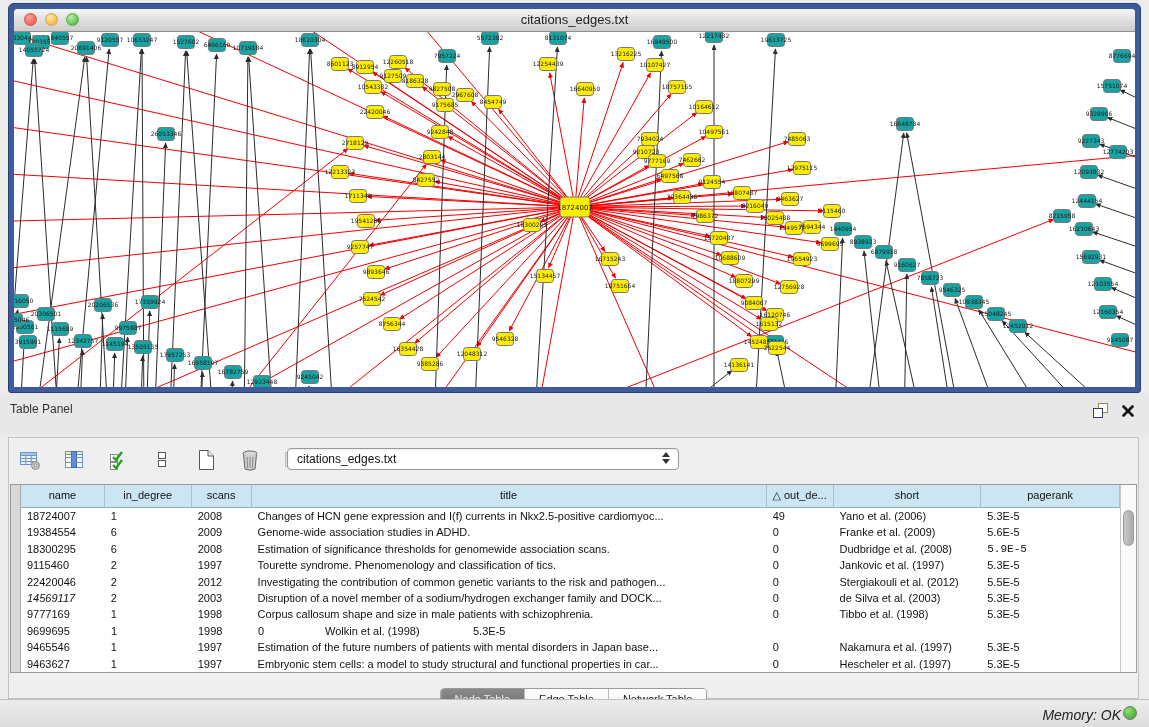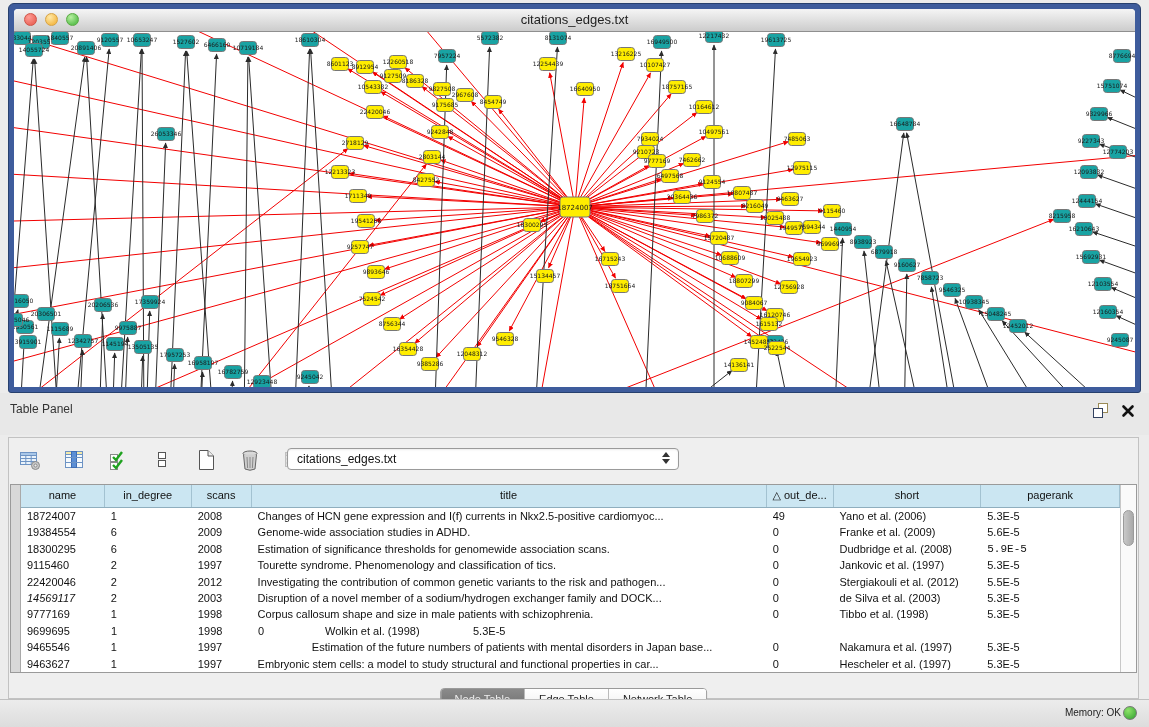--- a/index.html
+++ b/index.html
@@ -58,21 +58,21 @@
 
   .tabbar{position:absolute;left:50%;transform:translateX(-50%);top:238px;height:20px;
     display:flex;border:1px solid #9a9a9a;border-radius:4px;overflow:hidden;background:#fff;margin-top:12px;}
   .tab{font-size:11px;line-height:20px;text-align:center;padding:0 14px;color:#222;
     background:linear-gradient(#FFFFFF,#EFEFEF);border-right:1px solid #B5B5B5;}
   .tab:last-child{border-right:none;}
   .tab.active{background:linear-gradient(#8B8B8B,#6E6E6E);color:#EDEDED;}
 
   .statusbar{position:absolute;left:0;top:699px;width:1149px;height:28px;
     background:linear-gradient(#ECECEC,#DCDCDC);border-top:1px solid #BFBFBF;}
-  .mem{position:absolute;right:28px;top:7px;font-size:10px;color:#222;}
+  .mem{position:absolute;right:28px;top:7px;font-size:14px;color:#222;font-style:italic;}
   .memdot{position:absolute;right:12px;top:6px;width:14px;height:14px;border-radius:50%;
     border:1px solid #777;background:radial-gradient(circle at 35% 30%,#8FE46A,#2F9E2F);box-sizing:border-box;}
 </style>
 </head>
 <body>
 
 <div class="screen">
 
   <div class="net-window">
     <div class="win-inner">
@@ -654,21 +654,21 @@
             <div class="bcell" style="width: 87px;">1</div>
             <div class="bcell" style="width: 60px;">1998</div>
             <div class="bcell" style="width: 67px;">0</div>
             <div class="bcell" style="width: 148px;">Wolkin et al. (1998)</div>
             <div class="bcell" style="width: 139px;">5.3E-5</div>
           </div>
           <div class="brow">
             <div class="bcell" style="width: 84px;">9465546</div>
             <div class="bcell" style="width: 87px;">1</div>
             <div class="bcell" style="width: 60px;">1997</div>
-            <div class="bcell" style="width: 516px; text-align: center;">Estimation of the future numbers of patients with mental disorders in Japan base...</div>
+            <div class="bcell" style="width: 516px;">Estimation of the future numbers of patients with mental disorders in Japan base...</div>
             <div class="bcell" style="width: 67px;">0</div>
             <div class="bcell" style="width: 148px;">Nakamura et al. (1997)</div>
             <div class="bcell" style="width: 139px;">5.3E-5</div>
           </div>
           <div class="brow">
             <div class="bcell" style="width: 84px;">9463627</div>
             <div class="bcell" style="width: 87px;">1</div>
             <div class="bcell" style="width: 60px;">1997</div>
             <div class="bcell" style="width: 516px;">Embryonic stem cells: a model to study structural and functional properties in car...</div>
             <div class="bcell" style="width: 67px;">0</div>

